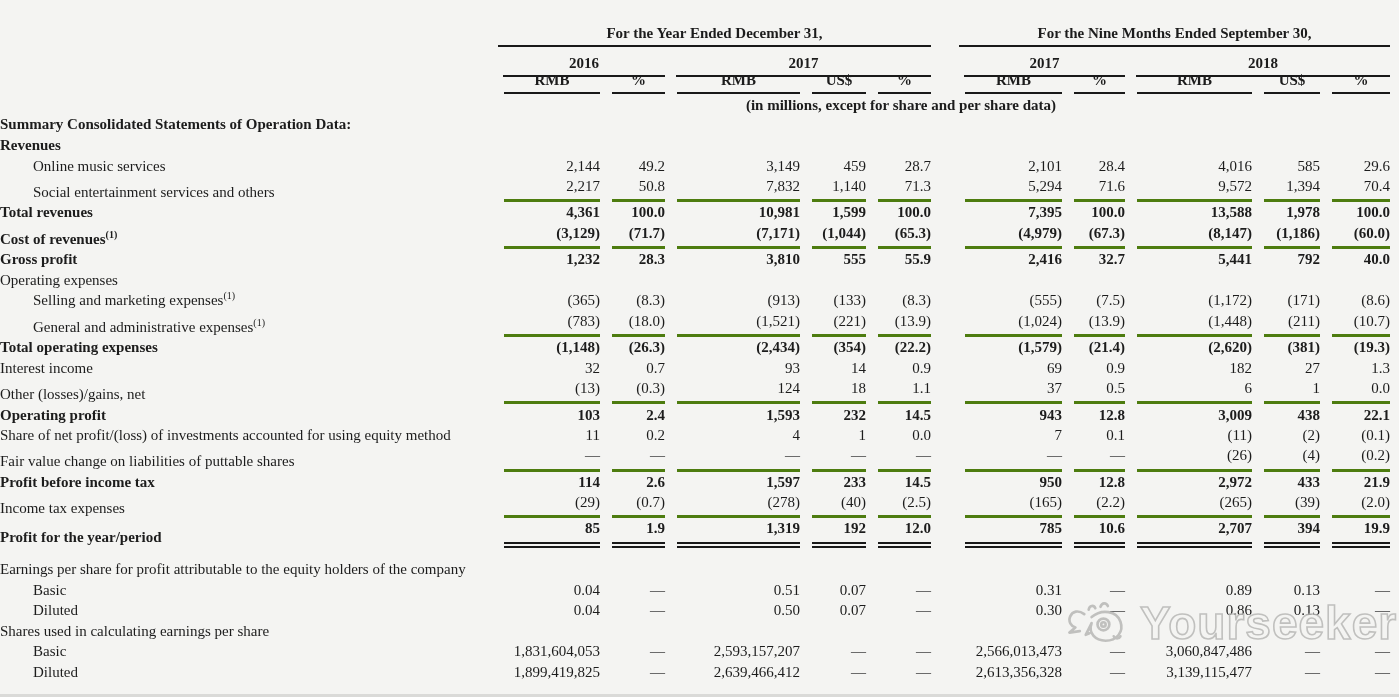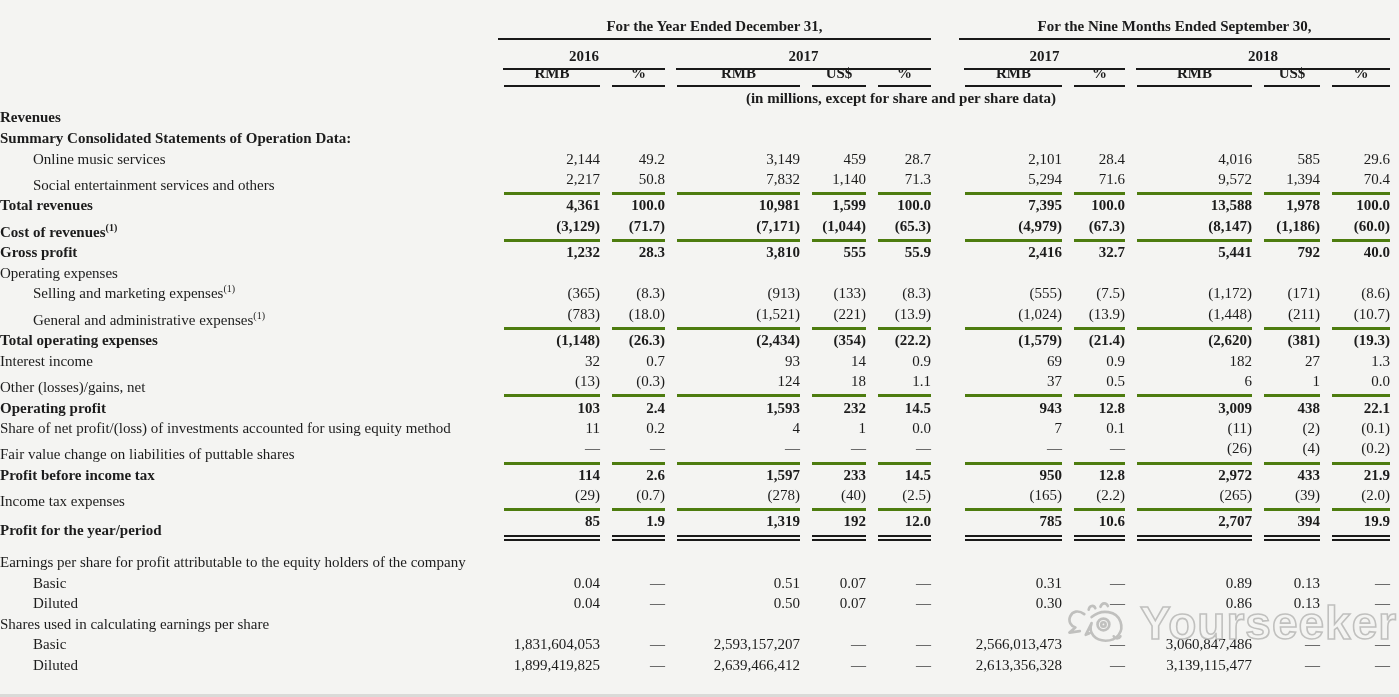--- a/index.html
+++ b/index.html
@@ -3,21 +3,21 @@
 <meta charset="utf-8">
 <style>
   html,body{margin:0;padding:0;}
   body{
     width:1399px;height:697px;position:relative;overflow:hidden;
     background:#f4f4f2;
     color:#1c1c1c;
     font-family:"Liberation Serif","DejaVu Serif",serif;
     font-size:15px;
   }
-  .sheet{position:absolute;inset:0;padding-top:14px;}
+  .sheet{position:absolute;inset:0;padding-top:21px;}
   
   .trow{
     display:grid;
     grid-template-columns:492px 108px 65px 135px 66px 65px 22px 109px 63px 127px 68px 70px;
     align-items:end;
     min-height:20.6px;
     line-height:20.2px;
   }
   .b{font-weight:bold;}
   
@@ -115,24 +115,24 @@
     <div class="hc">%</div>
   </div>
 
   <div class="trow r-units">
     <div class="lbl"></div>
     <div class="units">(in millions, except for share and per share data)</div>
   </div>
 
   <div id="rows-host">
       <div class="trow">
+        <div class="lbl b">Summary Consolidated Statements of Operation Data:</div>
+      </div>
+      <div class="trow">
         <div class="lbl b">Revenues</div>
-      </div>
-      <div class="trow">
-        <div class="lbl b">Summary Consolidated Statements of Operation Data:</div>
       </div>
       <div class="trow">
         <div class="lbl ind">Online music services</div>
         <div class="cell">
           <span class="v">2,144</span>
         </div>
         <div class="cell">
           <span class="v">49.2</span>
         </div>
         <div class="cell">

